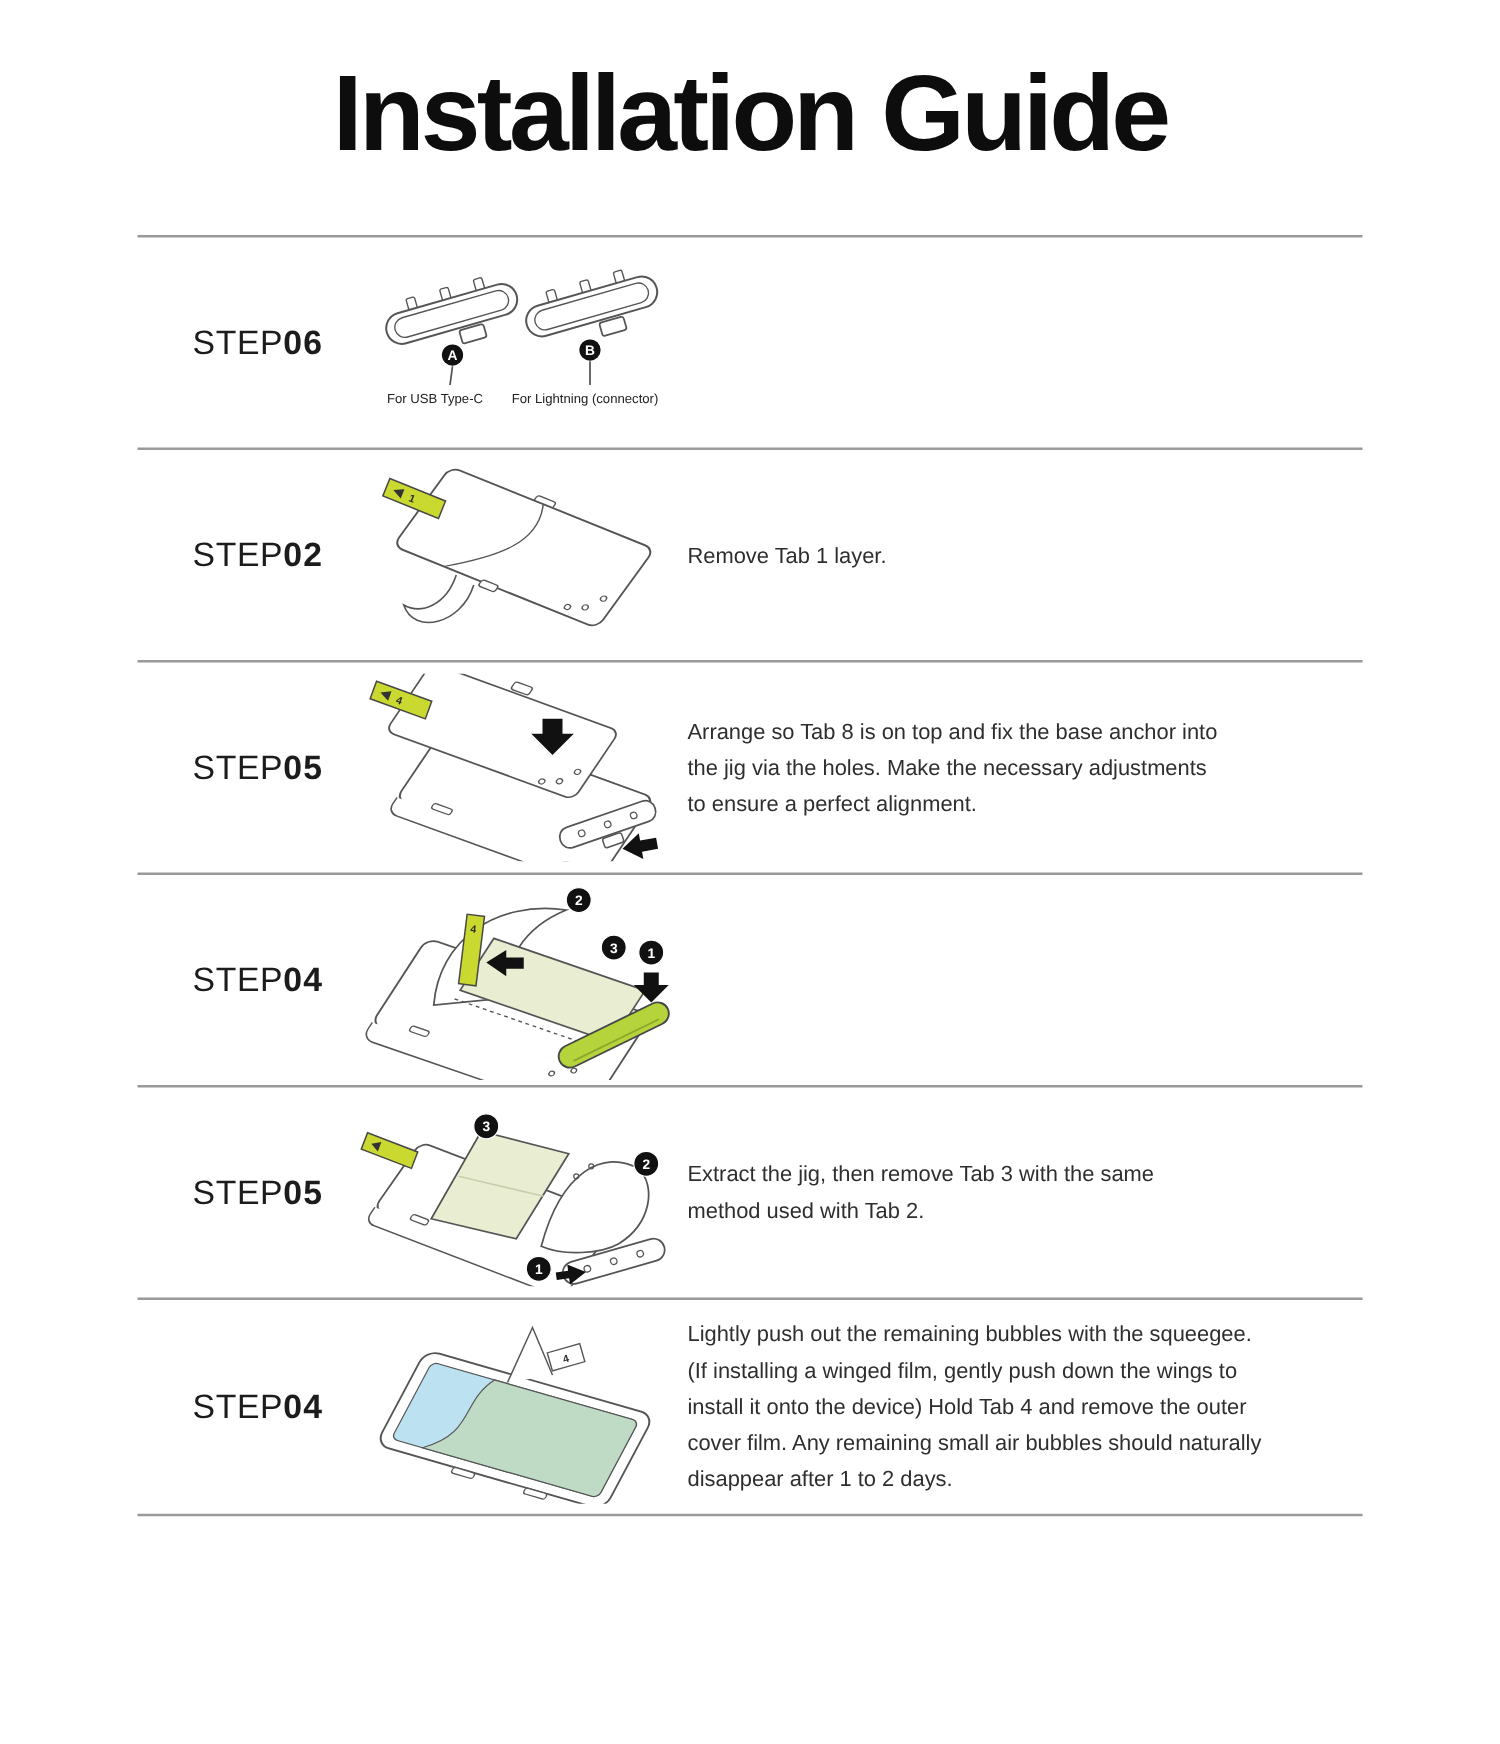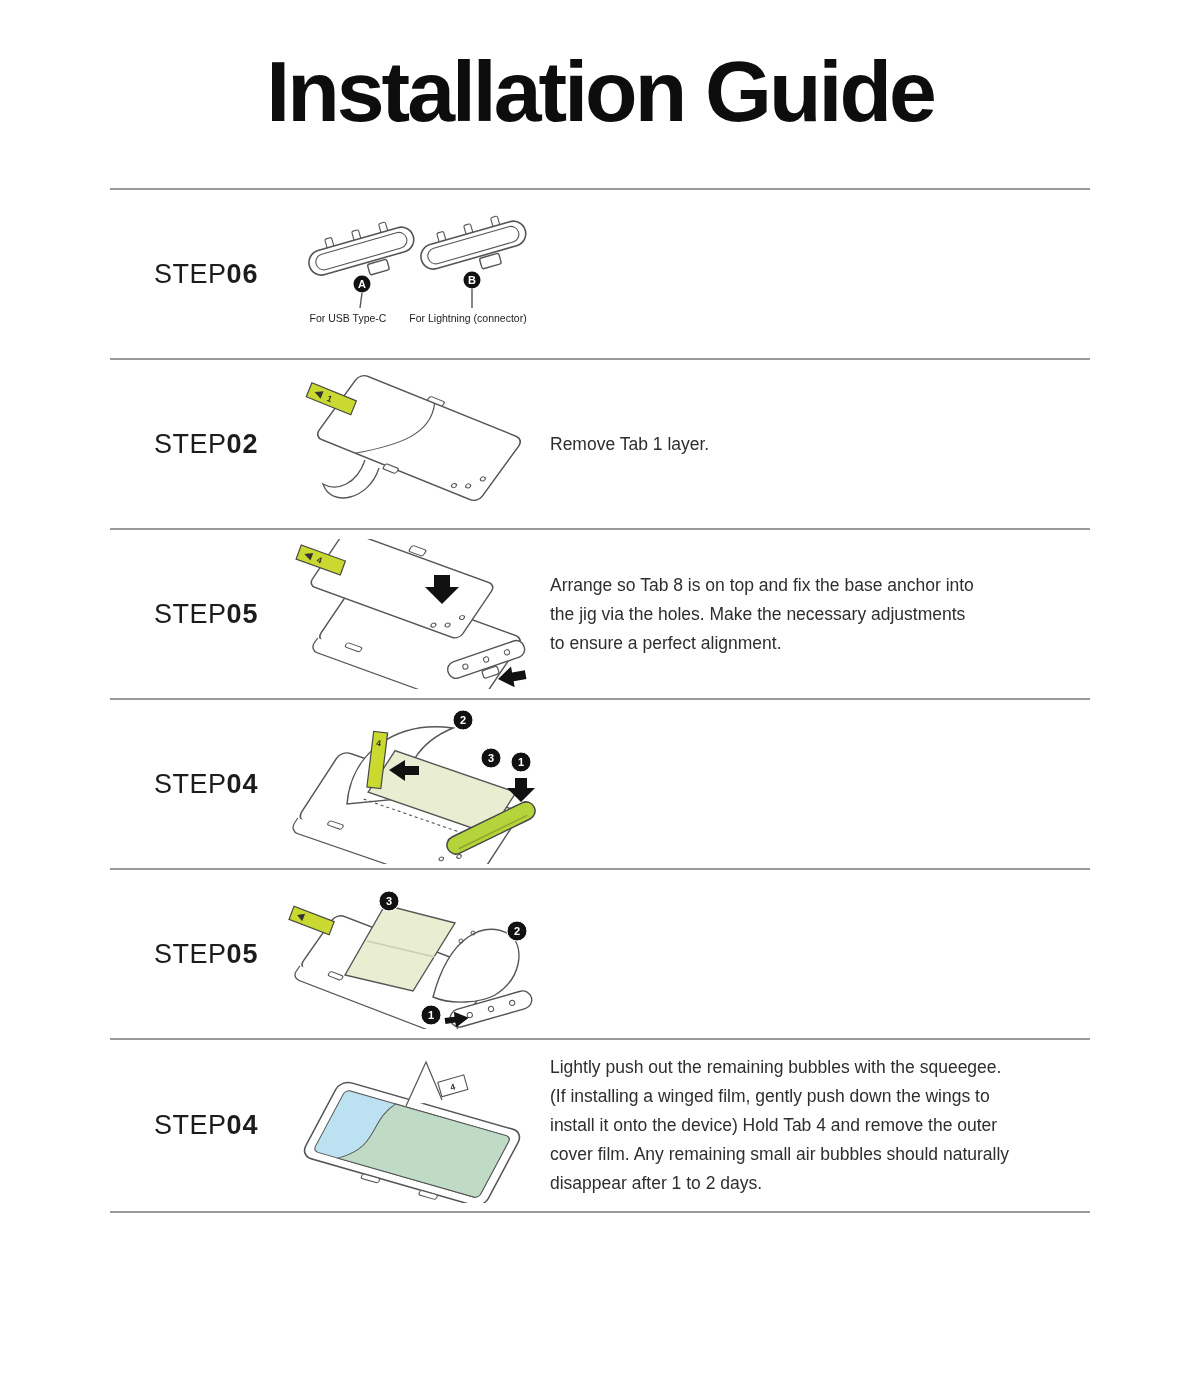--- a/index.html
+++ b/index.html
@@ -267,20 +267,22 @@
         </g>
         <g transform="translate(146,136)">
           <circle r="10" fill="#111" stroke="#fff" stroke-width="1"></circle>
           <text y="4" text-anchor="middle" class="badge-txt">1</text>
         </g>
         <g transform="translate(160,142) rotate(-8)">
           <path d="M 0,-3 h 10 v -5 l 14,8 -14,8 v -5 h -10 z" fill="#111"></path>
         </g>
       </svg>
     </div>
+    <div class="step-text">Extract the jig, then remove Tab 3 with the same
+method used with Tab 2.</div>
   </div>
   <div class="divider"></div>
 
   <div class="step-row tall">
     <div class="step-label">
       <span class="word">STEP</span>
       <span class="num">04</span>
     </div>
     <div class="step-illustration">
       <svg width="250" height="155" viewBox="0 0 250 155">

